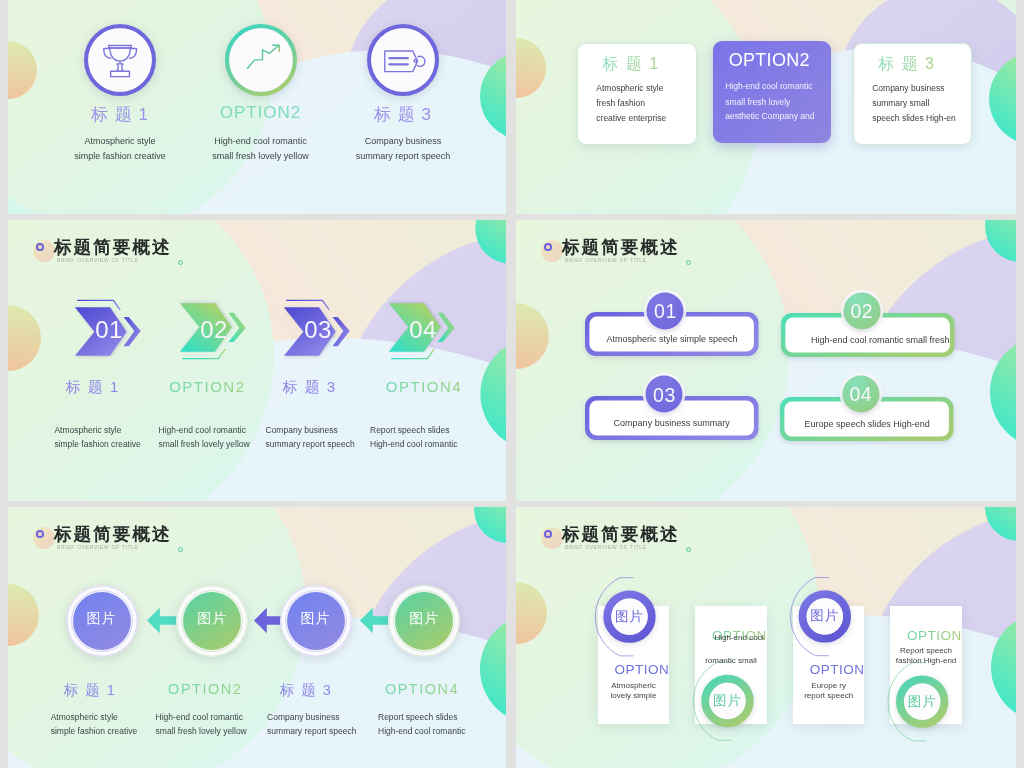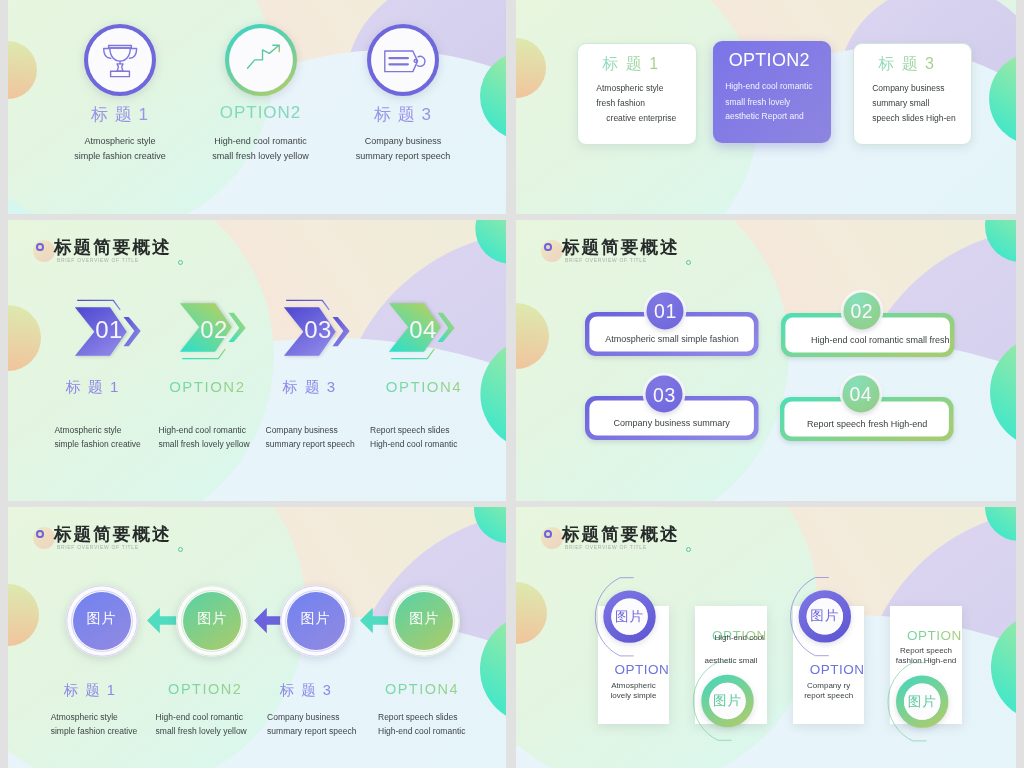--- a/index.html
+++ b/index.html
@@ -236,27 +236,27 @@
   <circle cx="426" cy="90" r="105" fill="url(#puu2)"></circle>
   <circle cx="372" cy="297" r="250" fill="url(#blu2)"></circle>
   <circle cx="81.5" cy="114.6" r="161" fill="url(#gru2)"></circle>
   <circle cx="519.5" cy="98.7" r="46.4" fill="url(#teu2)"></circle>
   <circle cx="0" cy="68" r="30" fill="url(#oru2)" opacity="0.72"></circle>
   </svg>
       <div class="s2card light" style="left:61.3px;top:42.6px;width:117.7px;height:100px;border:0.9px solid #cfe9d8;">
       <div class="s2ttl" style="left:24px;top:10px;background:linear-gradient(100deg,#8ddcc0,#a7cf85);-webkit-background-clip:text;background-clip:text;color:transparent">标 题 1</div>
       <div class="s2ln" style="left:18px;top:37px;color:#3b4143">Atmospheric style</div>
         <div class="s2ln" style="left:18px;top:52px;color:#3b4143">fresh fashion</div>
-        <div class="s2ln" style="left:28px;top:67px;color:#3b4143">creative enterprise</div>
+        <div class="s2ln" style="left:18px;top:67px;color:#3b4143">creative enterprise</div>
     </div>
       <div class="s2card solid" style="left:196.7px;top:41.4px;width:118.5px;height:102px;">
       <div class="s2ttl" style="left:16px;top:8.5px;color:#fff;font-size:18px;letter-spacing:0.3px">OPTION2</div>
       <div class="s2ln" style="left:12.5px;top:37.5px;color:#f4f3fd">High-end cool romantic</div>
         <div class="s2ln" style="left:12.5px;top:54px;color:#f4f3fd">small fresh lovely</div>
-        <div class="s2ln" style="left:12.5px;top:67.5px;color:#f4f3fd">aesthetic Report and</div>
+        <div class="s2ln" style="left:12.5px;top:67.5px;color:#f4f3fd">aesthetic Company and</div>
     </div>
       <div class="s2card light" style="left:337.2px;top:42.8px;width:116.8px;height:100.7px;border:0.9px solid #cfe9d8;">
       <div class="s2ttl" style="left:24px;top:10px;background:linear-gradient(100deg,#8ddcc0,#a7cf85);-webkit-background-clip:text;background-clip:text;color:transparent">标 题 3</div>
       <div class="s2ln" style="left:18px;top:37px;color:#3b4143">Company business</div>
         <div class="s2ln" style="left:18px;top:52px;color:#3b4143">summary small</div>
         <div class="s2ln" style="left:18px;top:67px;color:#3b4143">speech slides High-en</div>
     </div>
     </div>
   <div class="slide sl3" id="slide3">
       <svg class="bg" width="498" height="281" viewBox="0 0 498 281">
@@ -464,21 +464,21 @@
         <defs>
             <radialGradient id="d4u9" cx="0.35" cy="0.2" r="0.95">
           <stop offset="0" stop-color="#7f78e2"></stop>
               <stop offset="1" stop-color="#6f67dd"></stop>
             </radialGradient>
           </defs>
         <circle cx="22" cy="22" r="21.3" fill="#fcfbfe" opacity="0.92"></circle>
         <circle cx="22" cy="22" r="18.5" fill="url(#d4u9)" style="filter:drop-shadow(0 2px 3px rgba(95,95,125,.22))"></circle>
       </svg>
       <div style="position:absolute;left:124.4px;top:80.39999999999999px;width:50px;text-align:center;color:#f9f8fd;font-size:19.5px;font-weight:300;letter-spacing:0.5px">01</div>
-      <div class="s4txt" style="left:69.2px;top:114.3px;width:173.5px">Atmospheric small simple fashion</div>
+      <div class="s4txt" style="left:69.2px;top:114.3px;width:173.5px">Atmospheric style simple speech</div>
     </div>
       <div>
       <svg style="position:absolute;left:261.7px;top:90px;overflow:visible" width="179.5" height="52">
         <defs>
             <linearGradient id="b4u10" x1="0" y1="0" x2="1" y2="0.6">
           <stop offset="0" stop-color="#4bdfb8"></stop>
               <stop offset="1" stop-color="#a3cd74"></stop>
             </linearGradient>
           <radialGradient id="c4u10" cx="0.35" cy="0.25" r="0.9">
           <stop offset="0" stop-color="#86dfb9"></stop>
@@ -548,21 +548,21 @@
         <defs>
             <radialGradient id="d4u12" cx="0.35" cy="0.2" r="0.95">
           <stop offset="0" stop-color="#86dfb9"></stop>
               <stop offset="1" stop-color="#92cd83"></stop>
             </radialGradient>
           </defs>
         <circle cx="22" cy="22" r="21.3" fill="#fcfbfe" opacity="0.92"></circle>
         <circle cx="22" cy="22" r="18.5" fill="url(#d4u12)" style="filter:drop-shadow(0 2px 3px rgba(95,95,125,.22))"></circle>
       </svg>
       <div style="position:absolute;left:319.8px;top:163px;width:50px;text-align:center;color:#f9f8fd;font-size:19.5px;font-weight:300;letter-spacing:0.5px">04</div>
-      <div class="s4txt" style="left:264.4px;top:199px;width:173.5px">Report speech fresh High-end</div>
+      <div class="s4txt" style="left:264.4px;top:199px;width:173.5px">Europe speech slides High-end</div>
     </div>
     </div>
   <div class="slide sl5" id="slide5">
       <svg class="bg" width="498" height="261" viewBox="0 0 498 261">
   <defs>
     <linearGradient id="bau13" x1="0" y1="0" x2="0.3" y2="1">
       <stop offset="0" stop-color="#e6f5dd"></stop>
             <stop offset="0.5" stop-color="#ddf4ea"></stop>
             <stop offset="1" stop-color="#d4f8f0"></stop>
           </linearGradient>
@@ -769,38 +769,38 @@
               <stop offset="1" stop-color="#a6cd72"></stop>
             </linearGradient>
         </defs>
         <path d="M215.6 155.1 H202.0 A43.3 43.3 0 0 0 202.0 233.3 H215.6" fill="none" stroke="#7fcfa0" stroke-width="0.8" opacity="0.9"></path>
         <circle cx="211.5" cy="194" r="22.2" fill="none" stroke="url(#r6u20)" stroke-width="8" style="filter:drop-shadow(0 2px 3px rgba(95,100,125,.2))"></circle>
         <circle cx="211.5" cy="194" r="18.2" fill="#fcfcfe"></circle>
       </svg>
       <div class="s6lbl" style="left:181.5px;top:185px;width:60px;color:#5bc89a">图片</div>
       <div class="s6ttl" style="left:179.2px;top:120.5px;width:71.5px;background:linear-gradient(100deg,#5ed6b4,#a8cc74);-webkit-background-clip:text;background-clip:text;color:transparent;">OPTION</div>
       <div class="s6sub" style="left:179.2px;top:125px;width:88px">High-end cool</div>
-      <div class="s6sub" style="left:179.2px;top:148.1px;width:71.5px">aesthetic small</div>
+      <div class="s6sub" style="left:179.2px;top:148.1px;width:71.5px">romantic small</div>
     </div>
       <div>
       <div class="s6card" style="left:276.9px;top:99.3px;width:71.5px;height:117.5px"></div>
       <svg style="position:absolute;left:0;top:0;overflow:visible" width="500" height="261">
         <defs>
           <linearGradient id="r6u21" x1="0.2" y1="0" x2="0.8" y2="1">
             <stop offset="0" stop-color="#7a73e4"></stop>
               <stop offset="1" stop-color="#6159d4"></stop>
             </linearGradient>
         </defs>
         <path d="M312.9 70.5 H299.3 A43.3 43.3 0 0 0 299.3 148.7 H312.9" fill="none" stroke="#8780d8" stroke-width="0.8" opacity="0.9"></path>
         <circle cx="308.8" cy="109.4" r="22.2" fill="none" stroke="url(#r6u21)" stroke-width="8" style="filter:drop-shadow(0 2px 3px rgba(95,100,125,.2))"></circle>
         <circle cx="308.8" cy="109.4" r="18.2" fill="#fcfcfe"></circle>
       </svg>
       <div class="s6lbl" style="left:278.8px;top:100.4px;width:60px;color:#6d66dc">图片</div>
       <div class="s6ttl" style="left:276.9px;top:155.4px;width:71.5px;color:#6d73dd;">OPTION</div>
-      <div class="s6sub" style="left:276.9px;top:173.2px;width:71.5px">Company ry</div>
+      <div class="s6sub" style="left:276.9px;top:173.2px;width:71.5px">Europe ry</div>
       <div class="s6sub" style="left:276.9px;top:183px;width:71.5px">report speech</div>
     </div>
       <div>
       <div class="s6card" style="left:374.3px;top:99.3px;width:71.5px;height:117.5px"></div>
       <svg style="position:absolute;left:0;top:0;overflow:visible" width="500" height="261">
         <defs>
           <linearGradient id="r6u22" x1="0.2" y1="0" x2="0.8" y2="1">
             <stop offset="0" stop-color="#52d5b2"></stop>
               <stop offset="1" stop-color="#a6cd72"></stop>
             </linearGradient>

